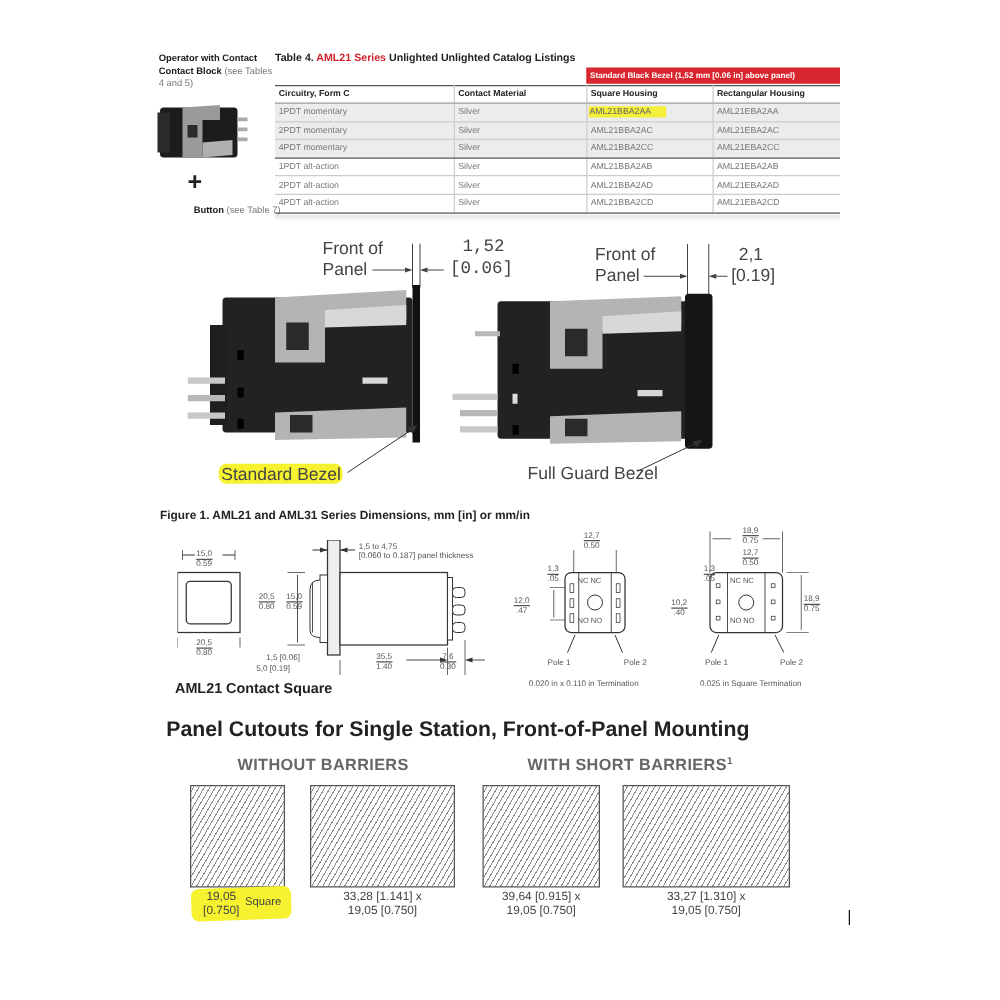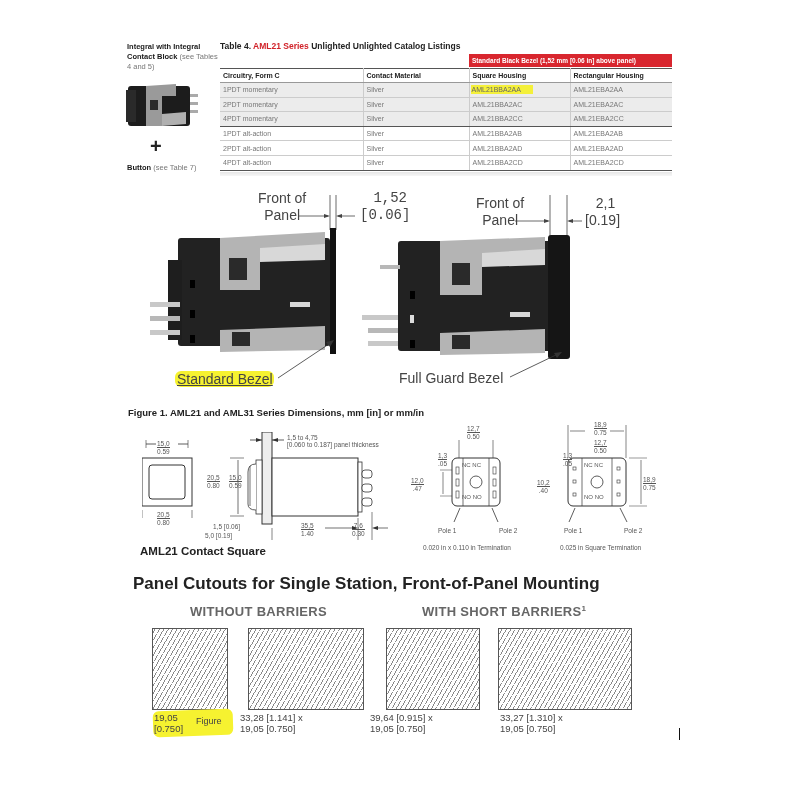--- a/index.html
+++ b/index.html
@@ -9,64 +9,64 @@
   }
   .abs { position: absolute; }
 
   
   .op-title { left: 127px; top: 42px; width: 92px; font-size: 7.5px; line-height: 10px; color: #222; }
   .op-title b { font-weight: bold; color: #1a1a1a; }
   .op-title .light { color: #777; }
   .op-photo { left: 124px; top: 80px; width: 80px; height: 52px; }
   .op-plus { left: 150px; top: 136px; font-size: 20px; font-weight: bold; color: #222; line-height: 20px; }
   .op-button { left: 127px; top: 163px; font-size: 7.5px; color: #777; }
-  .op-button b { color: #1a1a1a; }
+  .op-button b { color: #1a1a1a; margin-left: 28px; }
 
   
   .t-title { left: 220px; top: 41px; font-size: 8.5px; font-weight: bold; color: #222; }
   .t-title .red { color: #d1232a; }
   .t-redband { left: 469px; top: 54px; width: 203px; height: 13px; background: #d8262e; color: #fff;
     font-size: 6.5px; font-weight: bold; line-height: 13px; padding-left: 3px; box-sizing: border-box; white-space: nowrap; overflow: hidden; }
   table.cat { position: absolute; left: 220px; top: 68px; width: 452px; border-collapse: collapse; font-size: 7px; }
   table.cat th { text-align: left; font-weight: bold; color: #222; height: 13px; padding: 0 3px; border-top: 1.5px solid #555; border-bottom: 1px solid #999; }
   table.cat td { color: #777; height: 13.6px; padding: 0 3px; border-bottom: 1px solid #ccc; font-size: 7px; white-space: nowrap; }
   table.cat tr.shade td { background: #ececec; }
   table.cat tr.group-end td { border-bottom: 1.5px solid #555; }
   table.cat td.sq, table.cat th.sq { border-left: 1.5px solid #333; }
   table.cat td, table.cat th { border-right: 1px solid #ccc; }
   table.cat td:last-child, table.cat th:last-child { border-right: none; }
   .hl { background: #f4f03a !important; color: #666 !important; }
   .t-cutrow { left: 220px; top: 172px; width: 452px; height: 4px; background: linear-gradient(#e6e6e6,#f6f6f6); }
 
   
-  .dim-text { font-size: 14px; color: #444; line-height: 17px; white-space: nowrap; text-align: center; }
+  .dim-text { font-size: 14px; color: #444; line-height: 17px; white-space: nowrap; }
   .photo { position: absolute; }
 
   
   .fig-title { left: 128px; top: 407px; font-size: 9.5px; font-weight: bold; color: #222; }
   .series-sq { left: 140px; top: 545px; font-size: 11.5px; font-weight: bold; color: #222; }
   .tiny { font-size: 6.5px; color: #555; white-space: nowrap; }
   .frac { display: inline-block; text-align: center; font-size: 6.5px; color: #555; line-height: 7px; }
   .frac span { display: block; }
   .frac span:first-child { border-bottom: 0.7px solid #555; }
 
   
   .pc-title { left: 133px; top: 574px; font-size: 17px; font-weight: bold; color: #222; }
   .pc-sub { top: 604px; font-size: 13px; font-weight: bold; color: #666; letter-spacing: 0.3px; }
   .hatch { position: absolute; border: 1.5px solid #555; box-sizing: border-box;
     background: repeating-linear-gradient(-60deg, #ffffff 0 3px, #8a8a8a 3px 3.8px); }
-  .cut-label { position: absolute; text-align: left; font-size: 9.5px; color: #444; line-height: 11px; }
+  .cut-label { position: absolute; text-align: center; font-size: 9.5px; color: #444; line-height: 11px; }
   .hl-mark { background: #f6f230; border-radius: 6px; }
   .cursor { left: 679px; top: 728px; width: 1px; height: 12px; background: #111; }
 </style>
 </head>
 <body>
 
 <div class="abs op-title">
-  <b>Integral with Integral Contact Block</b><span class="light"> (see Tables 4 and 5)</span>
+  <b>Operator with Contact Contact Block</b><span class="light"> (see Tables 4 and 5)</span>
 </div>
 <svg class="abs op-photo" viewBox="0 0 80 52">
   <rect x="4" y="6" width="62" height="40" rx="3" fill="#1c1c1c"></rect>
   <rect x="2" y="10" width="10" height="32" fill="#2a2a2a"></rect>
   <path d="M22 6 L52 4 L52 16 L38 16 L38 46 L22 46 Z" fill="#9a9a9a"></path>
   <rect x="26" y="20" width="8" height="10" fill="#2b2b2b"></rect>
   <path d="M38 34 L62 32 L62 44 L38 46 Z" fill="#b0b0b0"></path>
   <rect x="66" y="14" width="8" height="3" fill="#aaa"></rect>
   <rect x="66" y="22" width="8" height="3" fill="#aaa"></rect>
   <rect x="66" y="30" width="8" height="3" fill="#aaa"></rect>
@@ -169,21 +169,21 @@
   <rect x="82" y="142" width="18" height="14" fill="#2a2a2a"></rect>
   <rect x="140" y="112" width="20" height="5" fill="#d8d8d8"></rect>
   <rect x="40" y="90" width="5" height="8" fill="#000"></rect>
   <rect x="40" y="120" width="5" height="8" fill="#000"></rect>
   <rect x="40" y="145" width="5" height="8" fill="#000"></rect>
 
   <line x1="128" y1="188" x2="182" y2="152" stroke="#333" stroke-width="0.8"></line>
   <polygon points="184,150 176,152 180,157" fill="#333"></polygon>
 </svg>
 <div class="abs dim-text" style="left:175px;top:371px;">
-  <span class="hl-mark" style="padding:0 1px 0 2px;text-decoration:underline;">Standard Bezel</span>
+  <span class="hl-mark" style="padding:0 1px 0 2px;">Standard Bezel</span>
 </div>
 
 <div class="abs dim-text" style="left:476px;top:195px;">
   <div>Front of</div>
   <div>Panel</div>
 </div>
 <div class="abs dim-text" style="left:585px;top:195px;">
   <div style="padding-left:6px;">2,1</div>
   <div>[0.19]</div>
 </div>
@@ -206,21 +206,21 @@
   <rect x="92" y="68" width="18" height="22" fill="#2a2a2a"></rect>
   <path d="M80 138 L185 134 L185 158 L80 160 Z" fill="#b4b4b4"></path>
   <rect x="92" y="140" width="18" height="14" fill="#2a2a2a"></rect>
   <rect x="150" y="117" width="20" height="5" fill="#d8d8d8"></rect>
   <rect x="50" y="96" width="5" height="8" fill="#000"></rect>
   <rect x="50" y="120" width="4" height="8" fill="#ddd"></rect>
   <rect x="50" y="145" width="5" height="8" fill="#000"></rect>
   <line x1="150" y1="182" x2="200" y2="158" stroke="#333" stroke-width="0.8"></line>
   <polygon points="202,157 194,158 197,163" fill="#333"></polygon>
 </svg>
-<div class="abs dim-text" style="left:399px;top:370px;">Full Guard Bezel</div>
+<div class="abs dim-text" style="left:422px;top:370px;">Full Guard Bezel</div>
 
 <div class="abs fig-title">Figure 1. AML21 and AML31 Series Dimensions, mm [in] or mm/in</div>
 
 <div class="abs" style="left:157px;top:440px;">
   <div class="frac"><span>15,0</span><span>0.59</span></div>
 </div>
 <svg class="abs" style="left:142px;top:438px;" width="52" height="82" viewBox="0 0 52 82">
   <line x1="4" y1="6" x2="14" y2="6" stroke="#333" stroke-width="0.8"></line>
   <line x1="36" y1="6" x2="46" y2="6" stroke="#333" stroke-width="0.8"></line>
   <line x1="4" y1="2" x2="4" y2="10" stroke="#333" stroke-width="0.6"></line>
@@ -364,21 +364,21 @@
 <div class="hatch" style="left:152px;top:628px;width:76px;height:82px;"></div>
 <div class="hatch" style="left:248px;top:628px;width:116px;height:82px;"></div>
 <div class="hatch" style="left:386px;top:628px;width:94px;height:82px;"></div>
 <div class="hatch" style="left:498px;top:628px;width:134px;height:82px;"></div>
 
 <div class="abs hl-mark" style="left:153px;top:710px;width:80px;height:26px;transform:rotate(-2deg);"></div>
 <div class="cut-label" style="left:154px;top:712px;width:46px;">
   <div>19,05</div>
   <div>[0.750]</div>
 </div>
-<div class="cut-label" style="left:196px;top:716px;font-size:9px;">Figure</div>
+<div class="cut-label" style="left:196px;top:716px;font-size:9px;">Square</div>
 <div class="cut-label" style="left:240px;top:712px;width:132px;">
   <div>33,28 [1.141] x</div>
   <div>19,05 [0.750]</div>
 </div>
 <div class="cut-label" style="left:370px;top:712px;width:126px;">
   <div>39,64 [0.915] x</div>
   <div>19,05 [0.750]</div>
 </div>
 <div class="cut-label" style="left:500px;top:712px;width:130px;">
   <div>33,27 [1.310] x</div>

